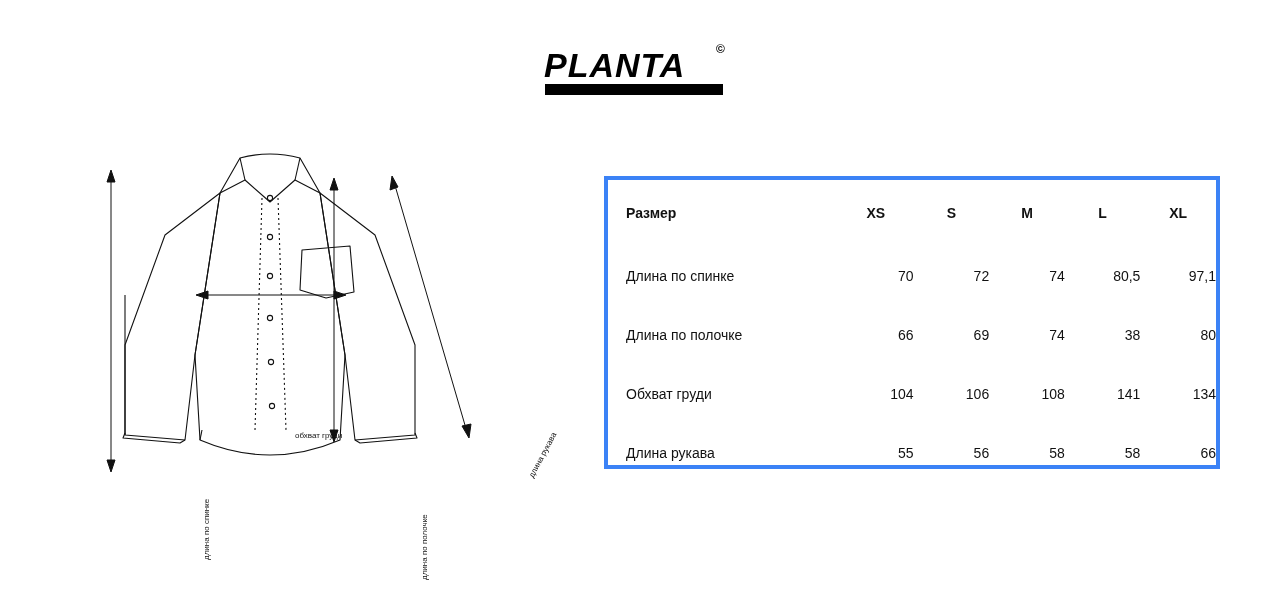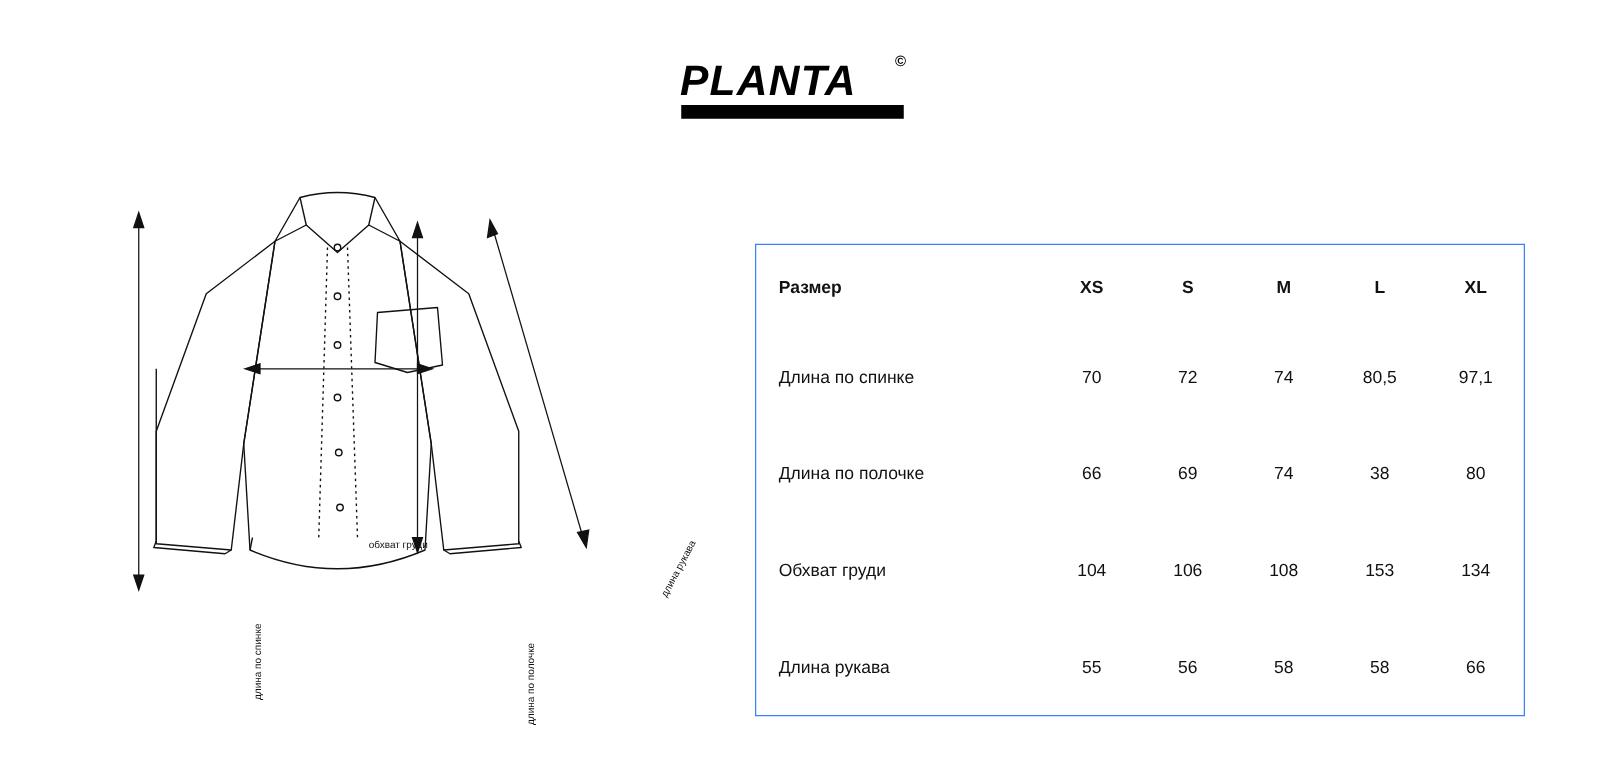--- a/index.html
+++ b/index.html
@@ -95,25 +95,24 @@
     color: #111111;
     white-space: nowrap;
   }
 
   
   .table-card {
     position: absolute;
     left: 604px;
     top: 176px;
     width: 616px;
-    height: 378px;
-    border: 1px solid #3b82f6;
+    height: 293px;
+    border: 4px solid #3b82f6;
     background: #ffffff;
     box-sizing: border-box;
-    margin-top: 19px;
   }
   table.size-table {
     width: 100%;
     height: 100%;
     border-collapse: collapse;
     table-layout: fixed;
   }
   table.size-table th,
   table.size-table td {
     border: none;
@@ -131,20 +130,21 @@
   }
   table.size-table thead th {
     font-weight: bold;
     font-size: 14px;
     height: 66px;
     vertical-align: middle;
   }
   table.size-table tbody td {
     height: 59px;
     vertical-align: middle;
+    text-align: right;
   }
 </style>
 </head>
 <body>
 
 <div class="brand">
   <div class="brand-word">PLANTA</div>
   <div class="brand-mark">©</div>
   <div class="brand-bar"></div>
 </div>
@@ -235,21 +235,21 @@
         <td>69</td>
         <td>74</td>
         <td>38</td>
         <td>80</td>
       </tr>
       <tr>
         <td class="rowhead">Обхват груди</td>
         <td>104</td>
         <td>106</td>
         <td>108</td>
-        <td>153</td>
+        <td>141</td>
         <td>134</td>
       </tr>
       <tr>
         <td class="rowhead">Длина рукава</td>
         <td>55</td>
         <td>56</td>
         <td>58</td>
         <td>58</td>
         <td>66</td>
       </tr>

